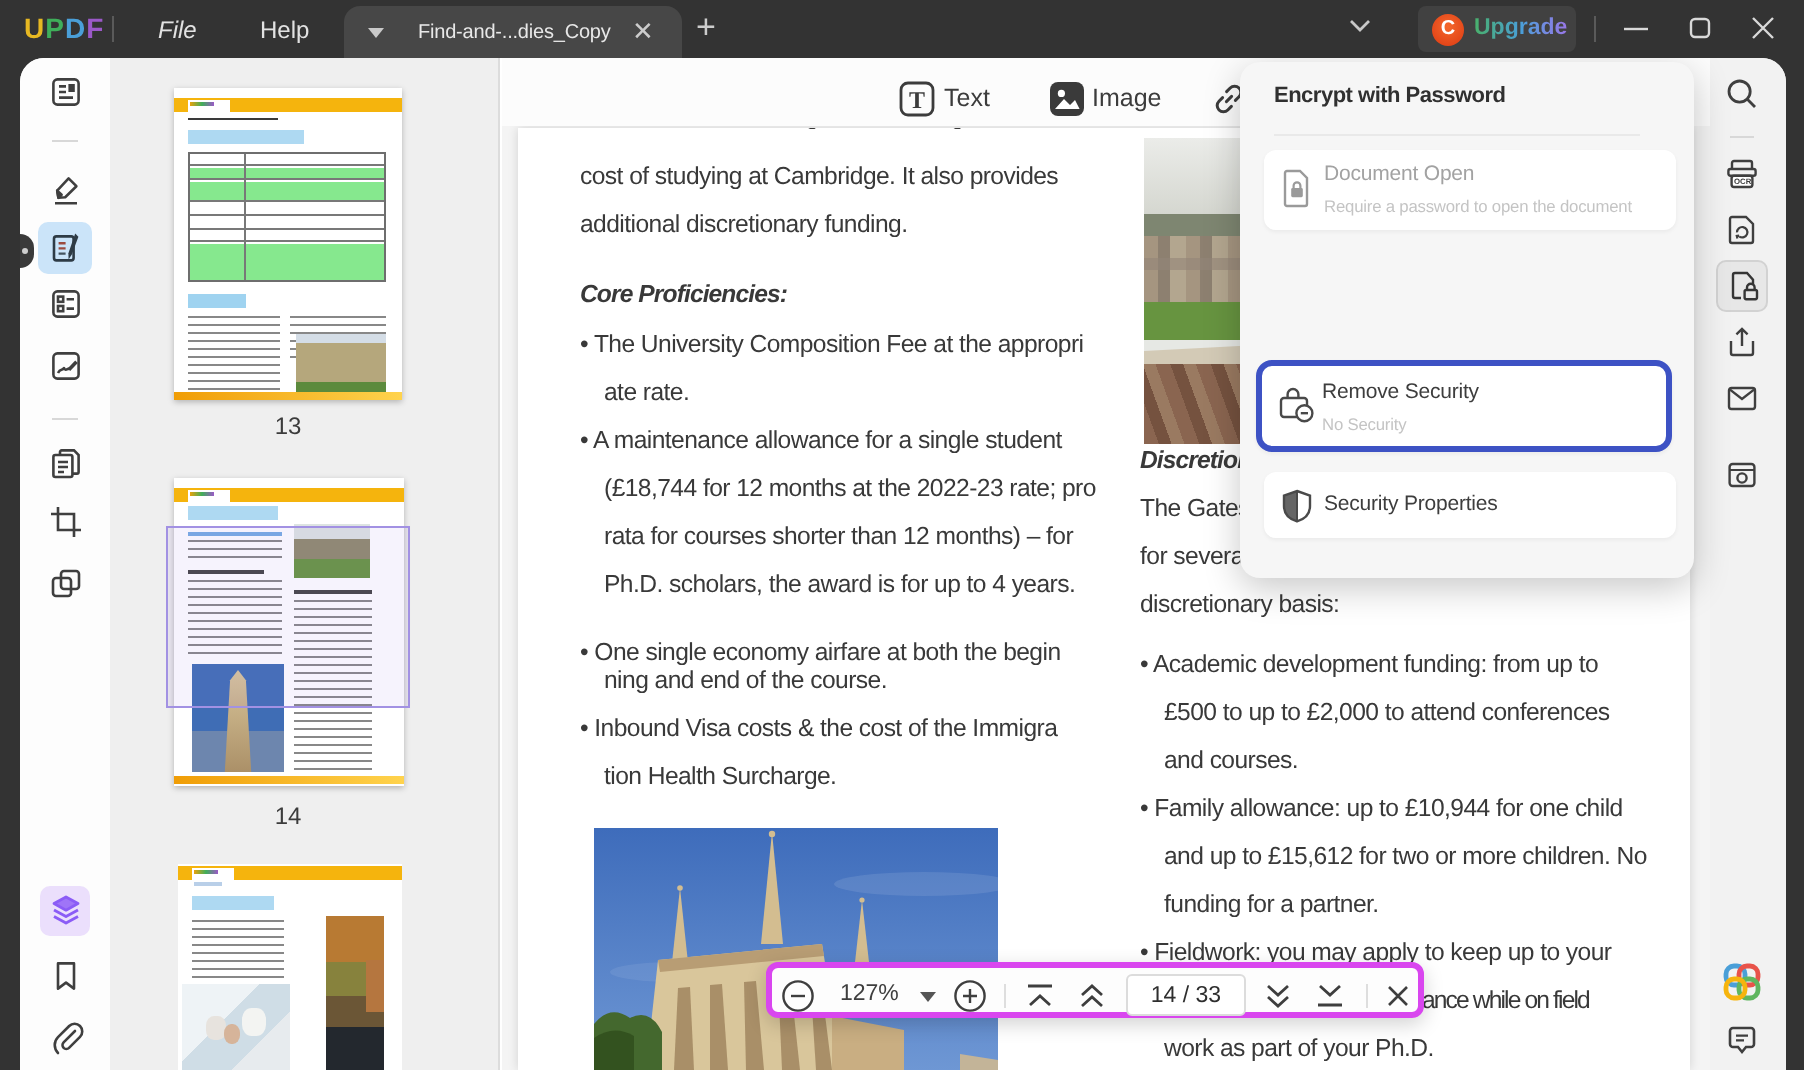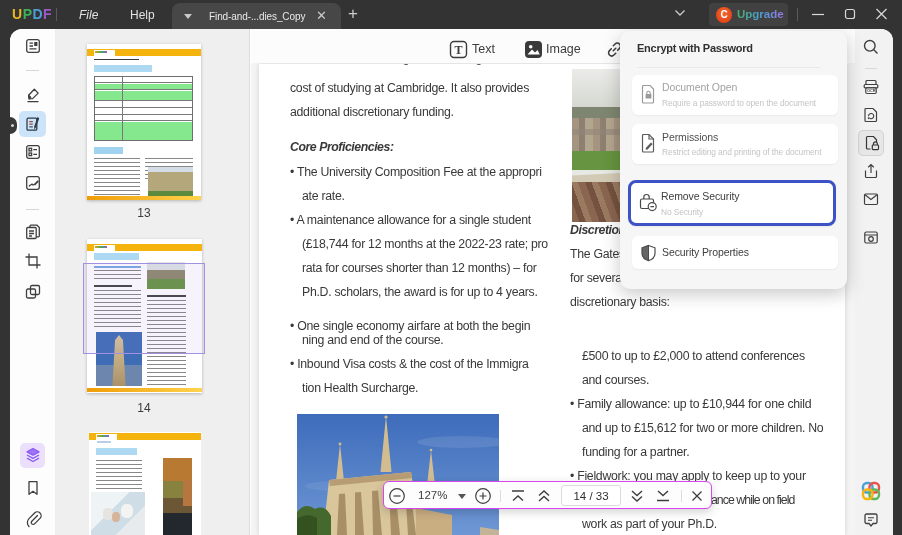--- a/index.html
+++ b/index.html
@@ -55,21 +55,21 @@
 
   
   #panel { position:absolute; left:610px; top:2px; width:227px; height:258px; background:#f6f6f6; border-radius:10px; box-shadow:0 5px 18px rgba(0,0,0,0.22); }
   #panel h1 { position:absolute; left:17px; top:11px; font-size:11px; color:#303030; font-weight:bold; letter-spacing:-0.25px; }
   #panel .pdiv { position:absolute; left:17px; top:36px; width:183px; height:1px; background:#e9e9e9; }
   .card { position:absolute; left:12px; width:206px; background:#ffffff; border-radius:6px; box-shadow:0 1px 2px rgba(0,0,0,0.05); }
   .ct1 { position:absolute; left:30px; font-size:10.5px; letter-spacing:-0.1px; }
   .ct2 { position:absolute; left:30px; white-space:nowrap; font-size:8.4px; color:#c4c4c4; letter-spacing:-0.1px; }
 
   
-  #bottombar { position:absolute; left:373px; top:452px; width:329px; height:28px; background:#fdfdfd; border:1px solid #d946ef; border-radius:6px; box-shadow:0 3px 10px rgba(0,0,0,0.18); }
+  #bottombar { position:absolute; left:373px; top:452px; width:329px; height:28px; background:#fdfdfd; border:3px solid #d946ef; border-radius:6px; box-shadow:0 3px 10px rgba(0,0,0,0.18); }
   .bbt { position:absolute; top:7px; font-size:11.5px; color:#3e3e3e; }
   .vdiv { position:absolute; top:8px; width:1px; height:12px; background:#dedede; }
 </style>
 </head>
 <body>
 
 <div id="titlebar">
   <div class="logo"><span class="u">U</span><span class="p">P</span><span class="d">D</span><span class="f">F</span></div>
   <div class="tdiv" style="left:56px;"></div>
   <div class="menu" style="left:79px;font-style:italic;">File</div>
@@ -295,20 +295,21 @@
       <div style="position:absolute;left:0;top:49px;width:100%;height:33px;background:repeating-linear-gradient(90deg,#a59580 0 7px,#8d8070 7px 13px,#b3a68f 13px 21px);"></div>
       <div style="position:absolute;left:0;top:60px;width:100%;height:6px;background:#938678;opacity:0.6;"></div>
       <div style="position:absolute;left:0;top:82px;width:100%;height:19px;background:#679440;"></div>
       <div style="position:absolute;left:0;top:101px;width:100%;height:13px;background:#d3cab6;transform:skewY(-3deg);"></div>
       <div style="position:absolute;left:0;top:113px;width:100%;height:40px;background:repeating-linear-gradient(70deg,#8a6550 0 7px,#75523f 7px 13px,#9a7a61 13px 19px);"></div>
     </div>
     <div class="dl db" style="left:311px;top:159px;">Discretionary Allowances:</div>
     <div class="dl" style="left:311px;top:183px;">The Gates Cambridge also considers applications</div>
     <div class="dl" style="left:311px;top:207px;">for several types of additional funding on a</div>
     <div class="dl" style="left:311px;top:231px;">discretionary basis:</div>
+    <div class="dl" style="left:311px;top:261px;">• Academic development funding: from up to</div>
     <div class="dl" style="left:323px;top:285px;">£500 to up to £2,000 to attend conferences</div>
     <div class="dl" style="left:323px;top:309px;">and courses.</div>
     <div class="dl" style="left:311px;top:333px;">• Family allowance: up to £10,944 for one child</div>
     <div class="dl" style="left:323px;top:357px;text-align:right;">and up to £15,612 for two or more children. No</div>
     <div class="dl" style="left:323px;top:381px;">funding for a partner.</div>
     <div class="dl" style="left:311px;top:405px;">• Fieldwork: you may apply to keep up to your</div>
     <div class="dl" style="left:323px;top:429px;letter-spacing:-0.93px;">standard maintenance allowance while on field</div>
     <div class="dl" style="left:323px;top:453px;">work as part of your Ph.D.</div>
   </div>
   <div id="toolbar">
@@ -430,31 +431,20 @@
       <svg style="position:absolute;left:8px;top:9px;" width="17" height="21">
           <g fill="none" stroke="#9a9a9a" stroke-width="1.2">
             <path d="M3.5 1.5 H10 L13.5 5 V18 a1 1 0 0 1-1 1 H3.5 a1 1 0 0 1-1-1 V2.5 a1 1 0 0 1 1-1 Z"></path>
             <rect x="5.6" y="10" width="5.8" height="4.6" rx="0.7" fill="#9a9a9a" stroke="none"></rect>
             <path d="M6.8 10 V8.9 a1.7 1.7 0 0 1 3.4 0 V10" stroke-width="1.1"></path>
           </g>
         </svg>
       <div class="ct1" style="top:6px;color:#a2a2a2;">Document Open</div>
       <div class="ct2" style="top:23px;">Require a password to open the document</div>
     </div>
-    <div class="card" style="top:93px;height:40px;">
-      <svg style="position:absolute;left:8px;top:9px;" width="17" height="21">
-          <g fill="none" stroke="#5a5a5a" stroke-width="1.2">
-            <path d="M3.5 1.5 H9 L13.5 6 V18 a1 1 0 0 1-1 1 H3.5 a1 1 0 0 1-1-1 V2.5 a1 1 0 0 1 1-1 Z"></path>
-            <path d="M9 1.5 V6 H13.5"></path>
-            <path d="M6 14.8 L11 9.4 L12.6 11 L7.6 16.4 L5.6 16.8 Z" fill="#5a5a5a" stroke="none"></path>
-          </g>
-        </svg>
-      <div class="ct1" style="top:7px;color:#4e4e4e;">Permissions</div>
-      <div class="ct2" style="top:23px;">Restrict editing and printing of the document</div>
-    </div>
     <div class="card" style="top:149px;left:8px;width:208px;height:46px;border:3px solid #3d52c4;border-radius:8px;">
       <svg style="position:absolute;left:8px;top:9px;" width="20" height="21">
           <g fill="none" stroke="#494949" stroke-width="1.2">
             <rect x="1.5" y="7" width="13" height="9.5" rx="1.5"></rect>
             <path d="M4.8 7 V5.2 a2.7 2.7 0 0 1 5.4 0 V7"></path>
             <circle cx="13.2" cy="14.6" r="4" fill="#fff" stroke="#494949"></circle>
             <path d="M11.4 14.6 H15" stroke-width="1.2"></path>
           </g>
         </svg>
       <div class="ct1" style="top:7px;left:30px;color:#3d3d3d;">Remove Security</div>

